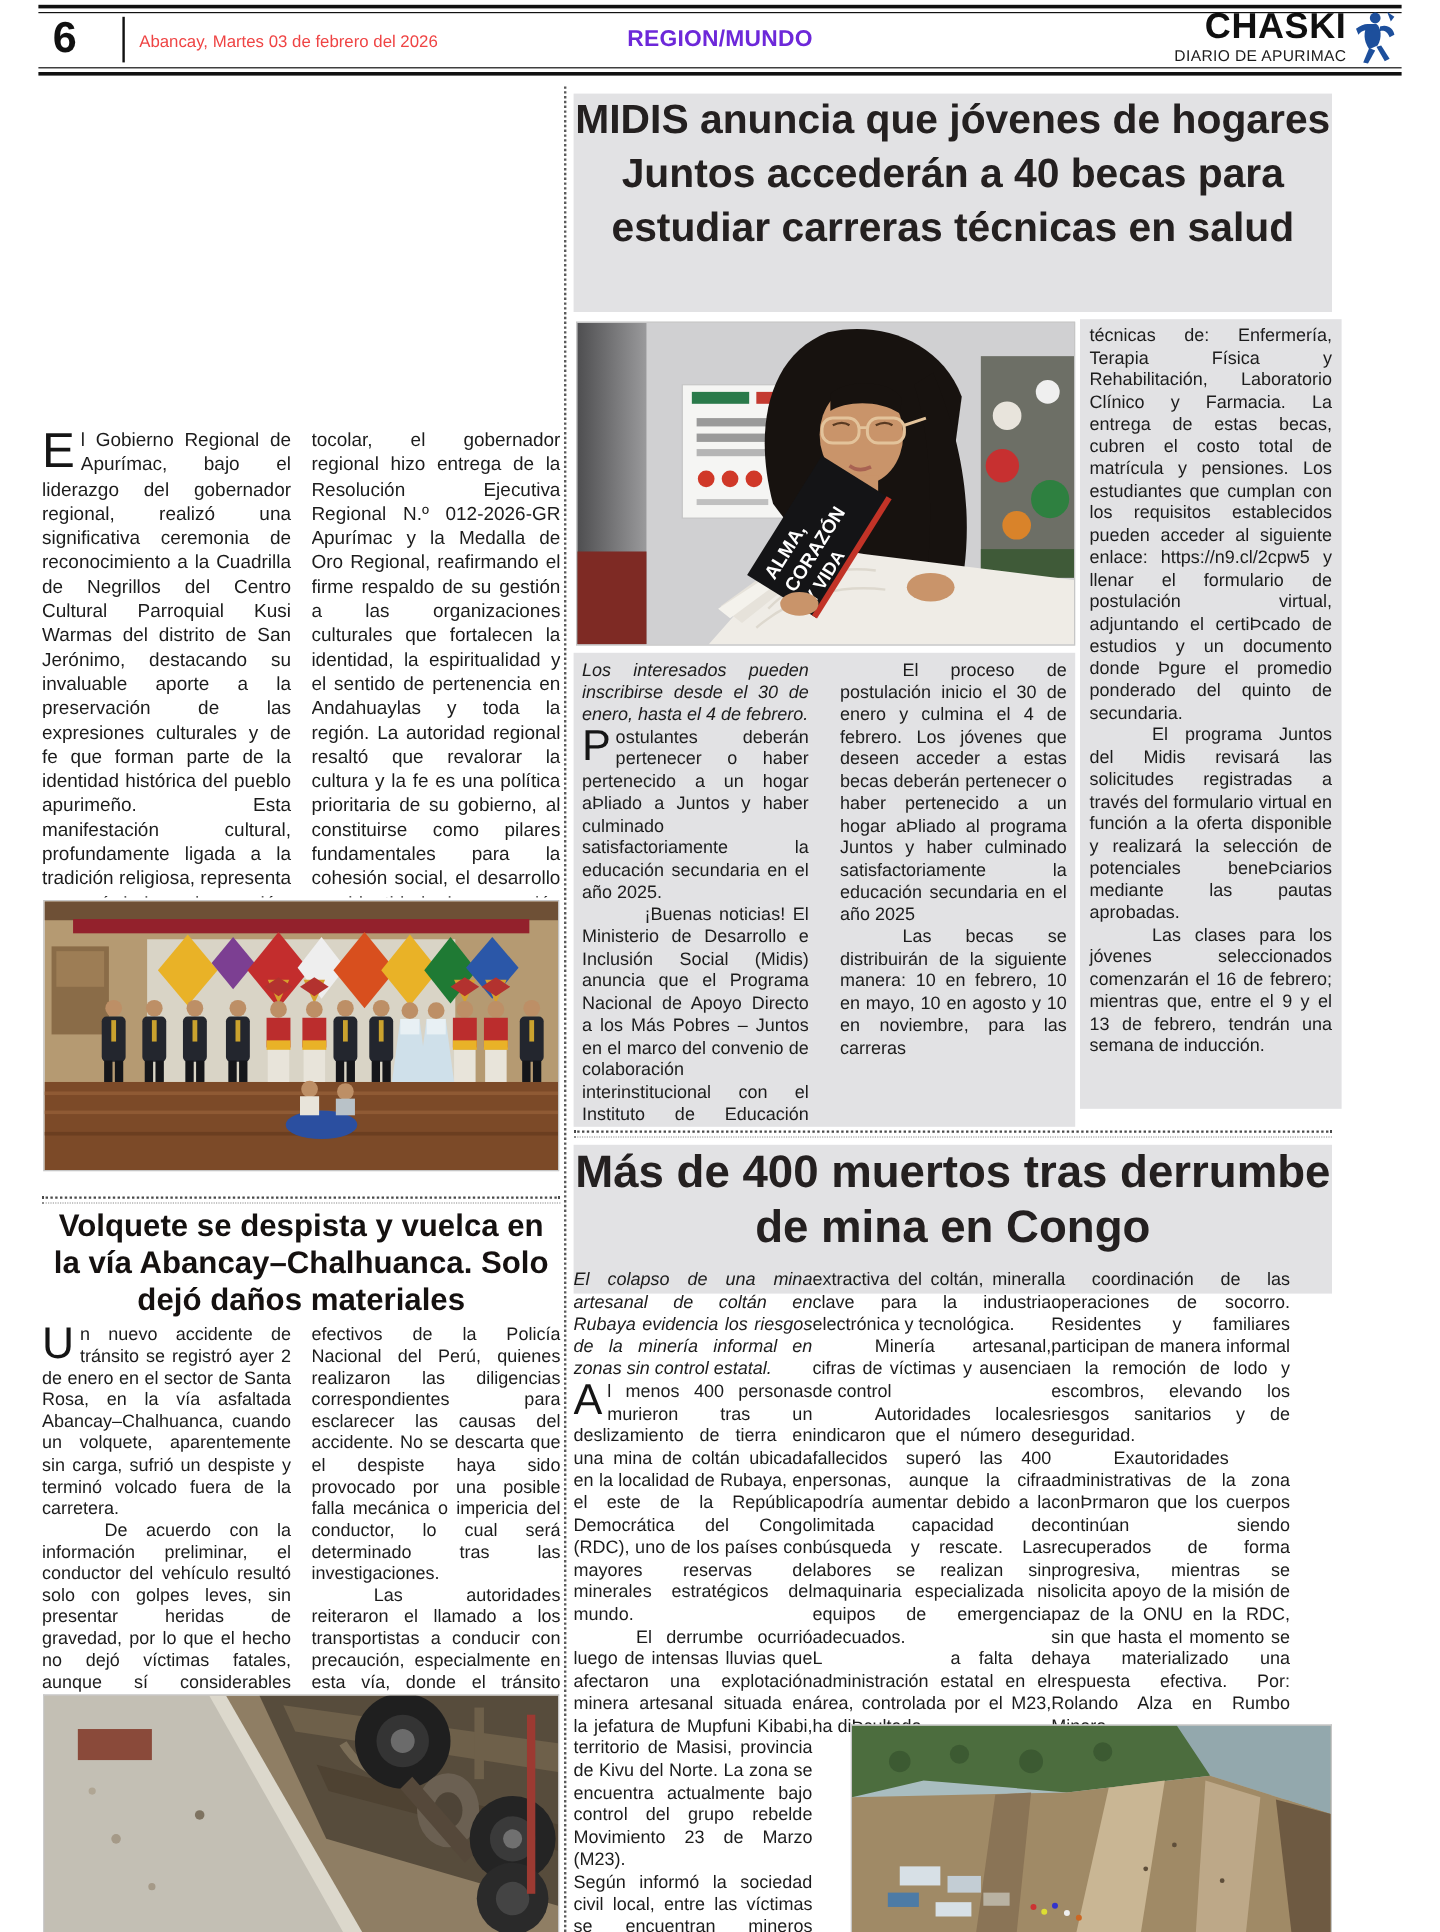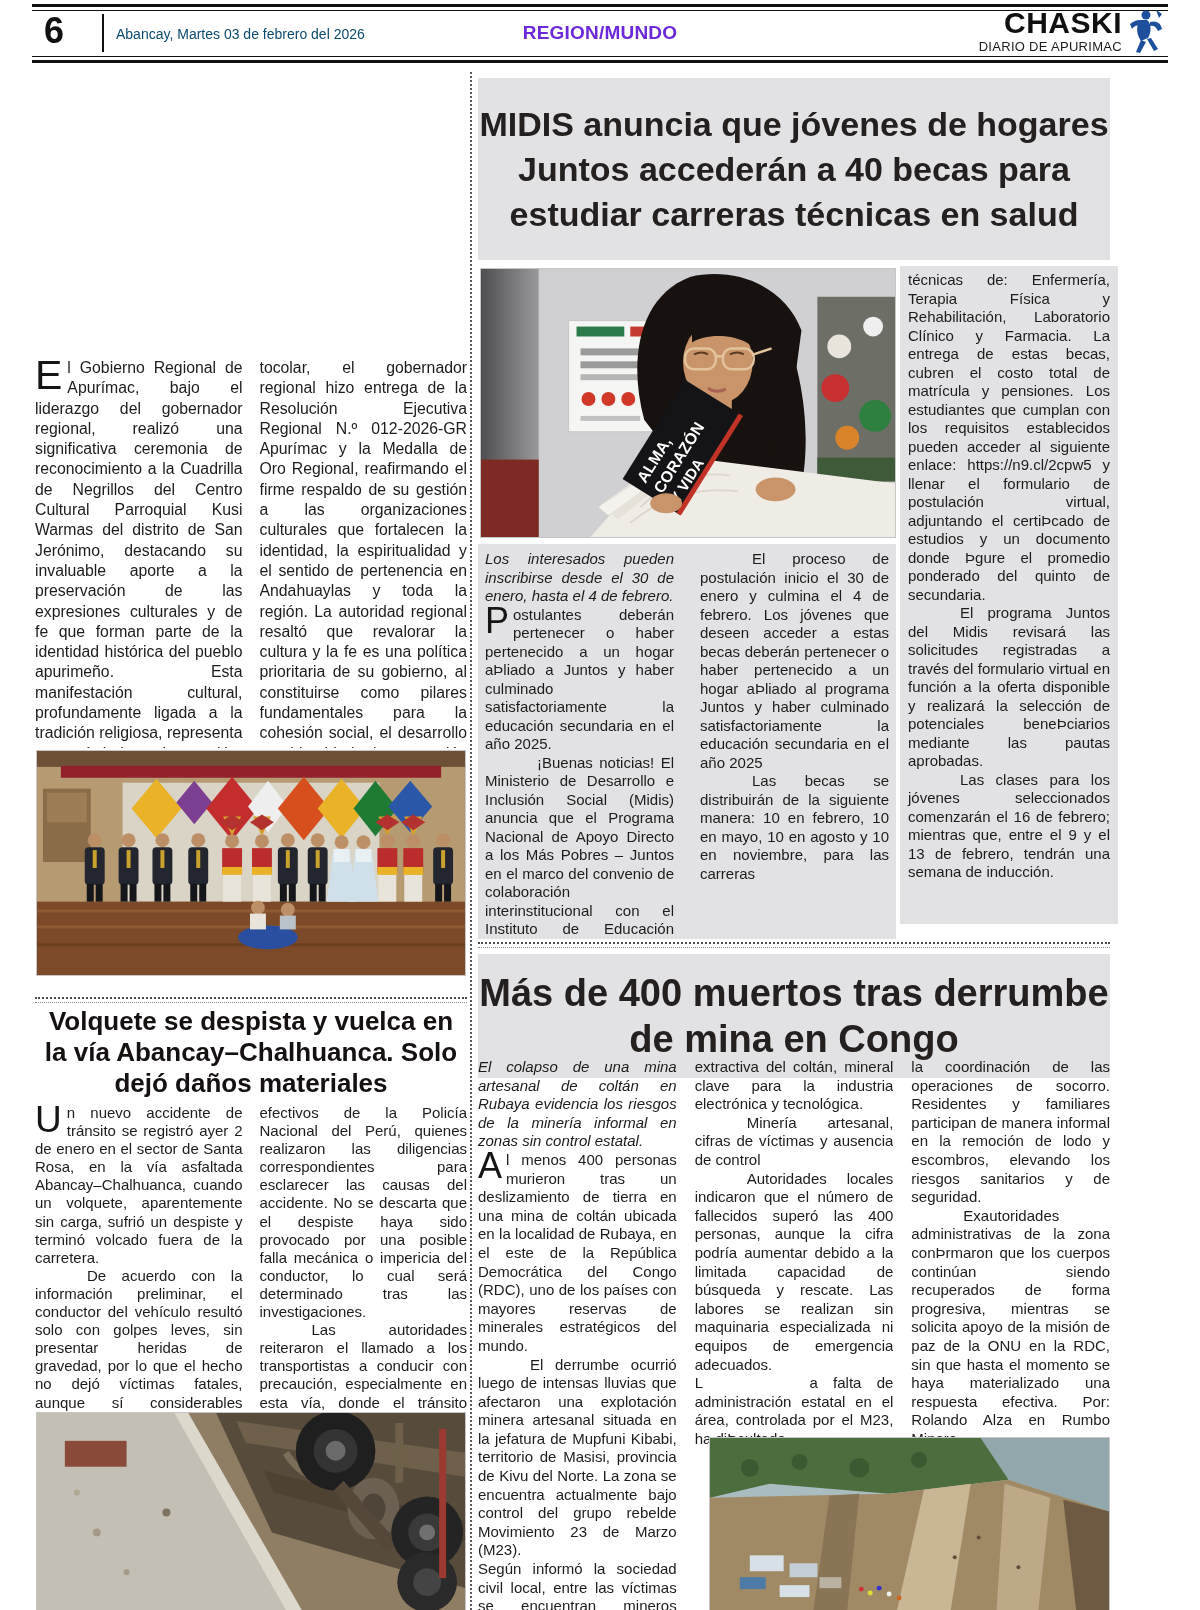--- a/index.html
+++ b/index.html
@@ -7,34 +7,34 @@
     position:relative;width:1200px;height:1610px;margin:0 auto;
     background:#ffffff;overflow:hidden;
     font-family:"Liberation Sans","DejaVu Sans",sans-serif;
     color:#1c1c1c;
   }
   
   .rule{position:absolute;left:32px;width:1136px;background:#111;}
   .hdr-item{position:absolute;}
   .pagenum{left:44px;top:10px;font-size:36px;font-weight:bold;color:#111;}
   .hdr-vline{position:absolute;left:102px;top:14px;height:38px;width:2px;background:#111;}
-  .hdr-date{left:116px;top:26px;font-size:14px;color:#0c4a6e;}
+  .hdr-date{left:116px;top:26px;font-size:14px;color:#ef4444;}
   .hdr-section{left:50%;top:22px;transform:translateX(-50%);font-size:19px;font-weight:bold;letter-spacing:.2px;color:#6d28d9;}
   .brand{right:78px;top:8px;text-align:right;line-height:1;}
   .brand .b1{font-size:30px;font-weight:bold;letter-spacing:.5px;color:#101010;}
   .brand .b2{font-size:13px;color:#1c1c1c;margin-top:2px;letter-spacing:.3px;}
   .brand-logo{position:absolute;right:36px;top:8px;width:38px;height:46px;}
   
   .dotsep-h{position:absolute;height:3px;border-top:2px dotted #4a4a4a;border-bottom:1px dotted #8a8a8a;}
   .dotsep-v{position:absolute;width:0;border-left:2px dotted #5a5a5a;}
   
   .atitle{position:absolute;text-align:center;font-weight:bold;color:#151110;}
   .t-cultura{left:35px;top:82px;width:432px;font-size:38px;line-height:53px;}
   .t-volquete{left:35px;top:1006px;width:432px;font-size:26px;line-height:31px;}
-  .headbox{position:absolute;background:#e2e2e4;display:flex;align-items:center;justify-content:center;text-align:center;font-weight:bold;color:#242020;}
+  .headbox{position:absolute;background:#e2e2e4;display:flex;align-items:flex-start;justify-content:center;text-align:center;font-weight:bold;color:#242020;}
   .h-midis{left:478px;top:78px;width:632px;height:182px;font-size:34px;line-height:45px;}
   .h-congo{left:478px;top:954px;width:632px;height:124px;font-size:38px;line-height:46px;}
   .cols{position:absolute;display:flex;overflow:hidden;}
   .col{text-align:justify;overflow:hidden;}
   .p{margin:0;text-align:justify;}
   .ind{text-indent:52px;}
   .dc{float:left;font-weight:400;color:#151515;}
   
   .b-cultura{left:35px;top:358px;width:432px;height:390px;gap:17px;font-size:15.8px;line-height:20.3px;}
   .b-cultura .col{width:208px;}
@@ -43,21 +43,21 @@
   .b-volquete .col{width:208px;}
   .b-volquete .dc{font-size:37px;line-height:31px;padding-right:5px;}
   .graybox{position:absolute;background:#e2e2e4;overflow:hidden;}
   .b-midis12{left:478px;top:544px;width:418px;height:389px;padding:6px 0 0 0;}
   .b-midis12 .inner{display:flex;gap:26px;padding:0 7px;}
   .b-midis12 .col{width:193px;}
   .smalltxt{font-size:15px;line-height:18.5px;}
   .smalltxt .dc{font-size:36px;line-height:30px;padding-right:4px;}
   .caption{font-style:italic;font-weight:500;}
   .b-midis3{left:900px;top:266px;width:218px;height:658px;padding:5px 8px;box-sizing:border-box;}
-  .b-congo{left:478px;top:1058px;width:632px;gap:18px;font-size:15px;line-height:18.6px;height:552px;}
+  .b-congo{left:478px;top:1058px;width:632px;font-size:15px;line-height:18.6px;height:552px;}
   .b-congo .col{width:199px;}
   .b-congo .dc{font-size:36px;line-height:30px;padding-right:4px;}
   .lede{font-style:italic;}
   
   .photo{position:absolute;border:1px solid #c6c6c6;box-sizing:border-box;background:#ddd;overflow:hidden;}
   .ph-cultura{left:36px;top:750px;width:430px;height:226px;}
   .ph-midis{left:480px;top:268px;width:416px;height:270px;}
   .ph-truck{left:36px;top:1412px;width:430px;height:198px;border-bottom:none;}
   .ph-congo{left:709px;top:1437px;width:401px;height:173px;border-bottom:none;}
   .photo svg{display:block;width:100%;height:100%;}

